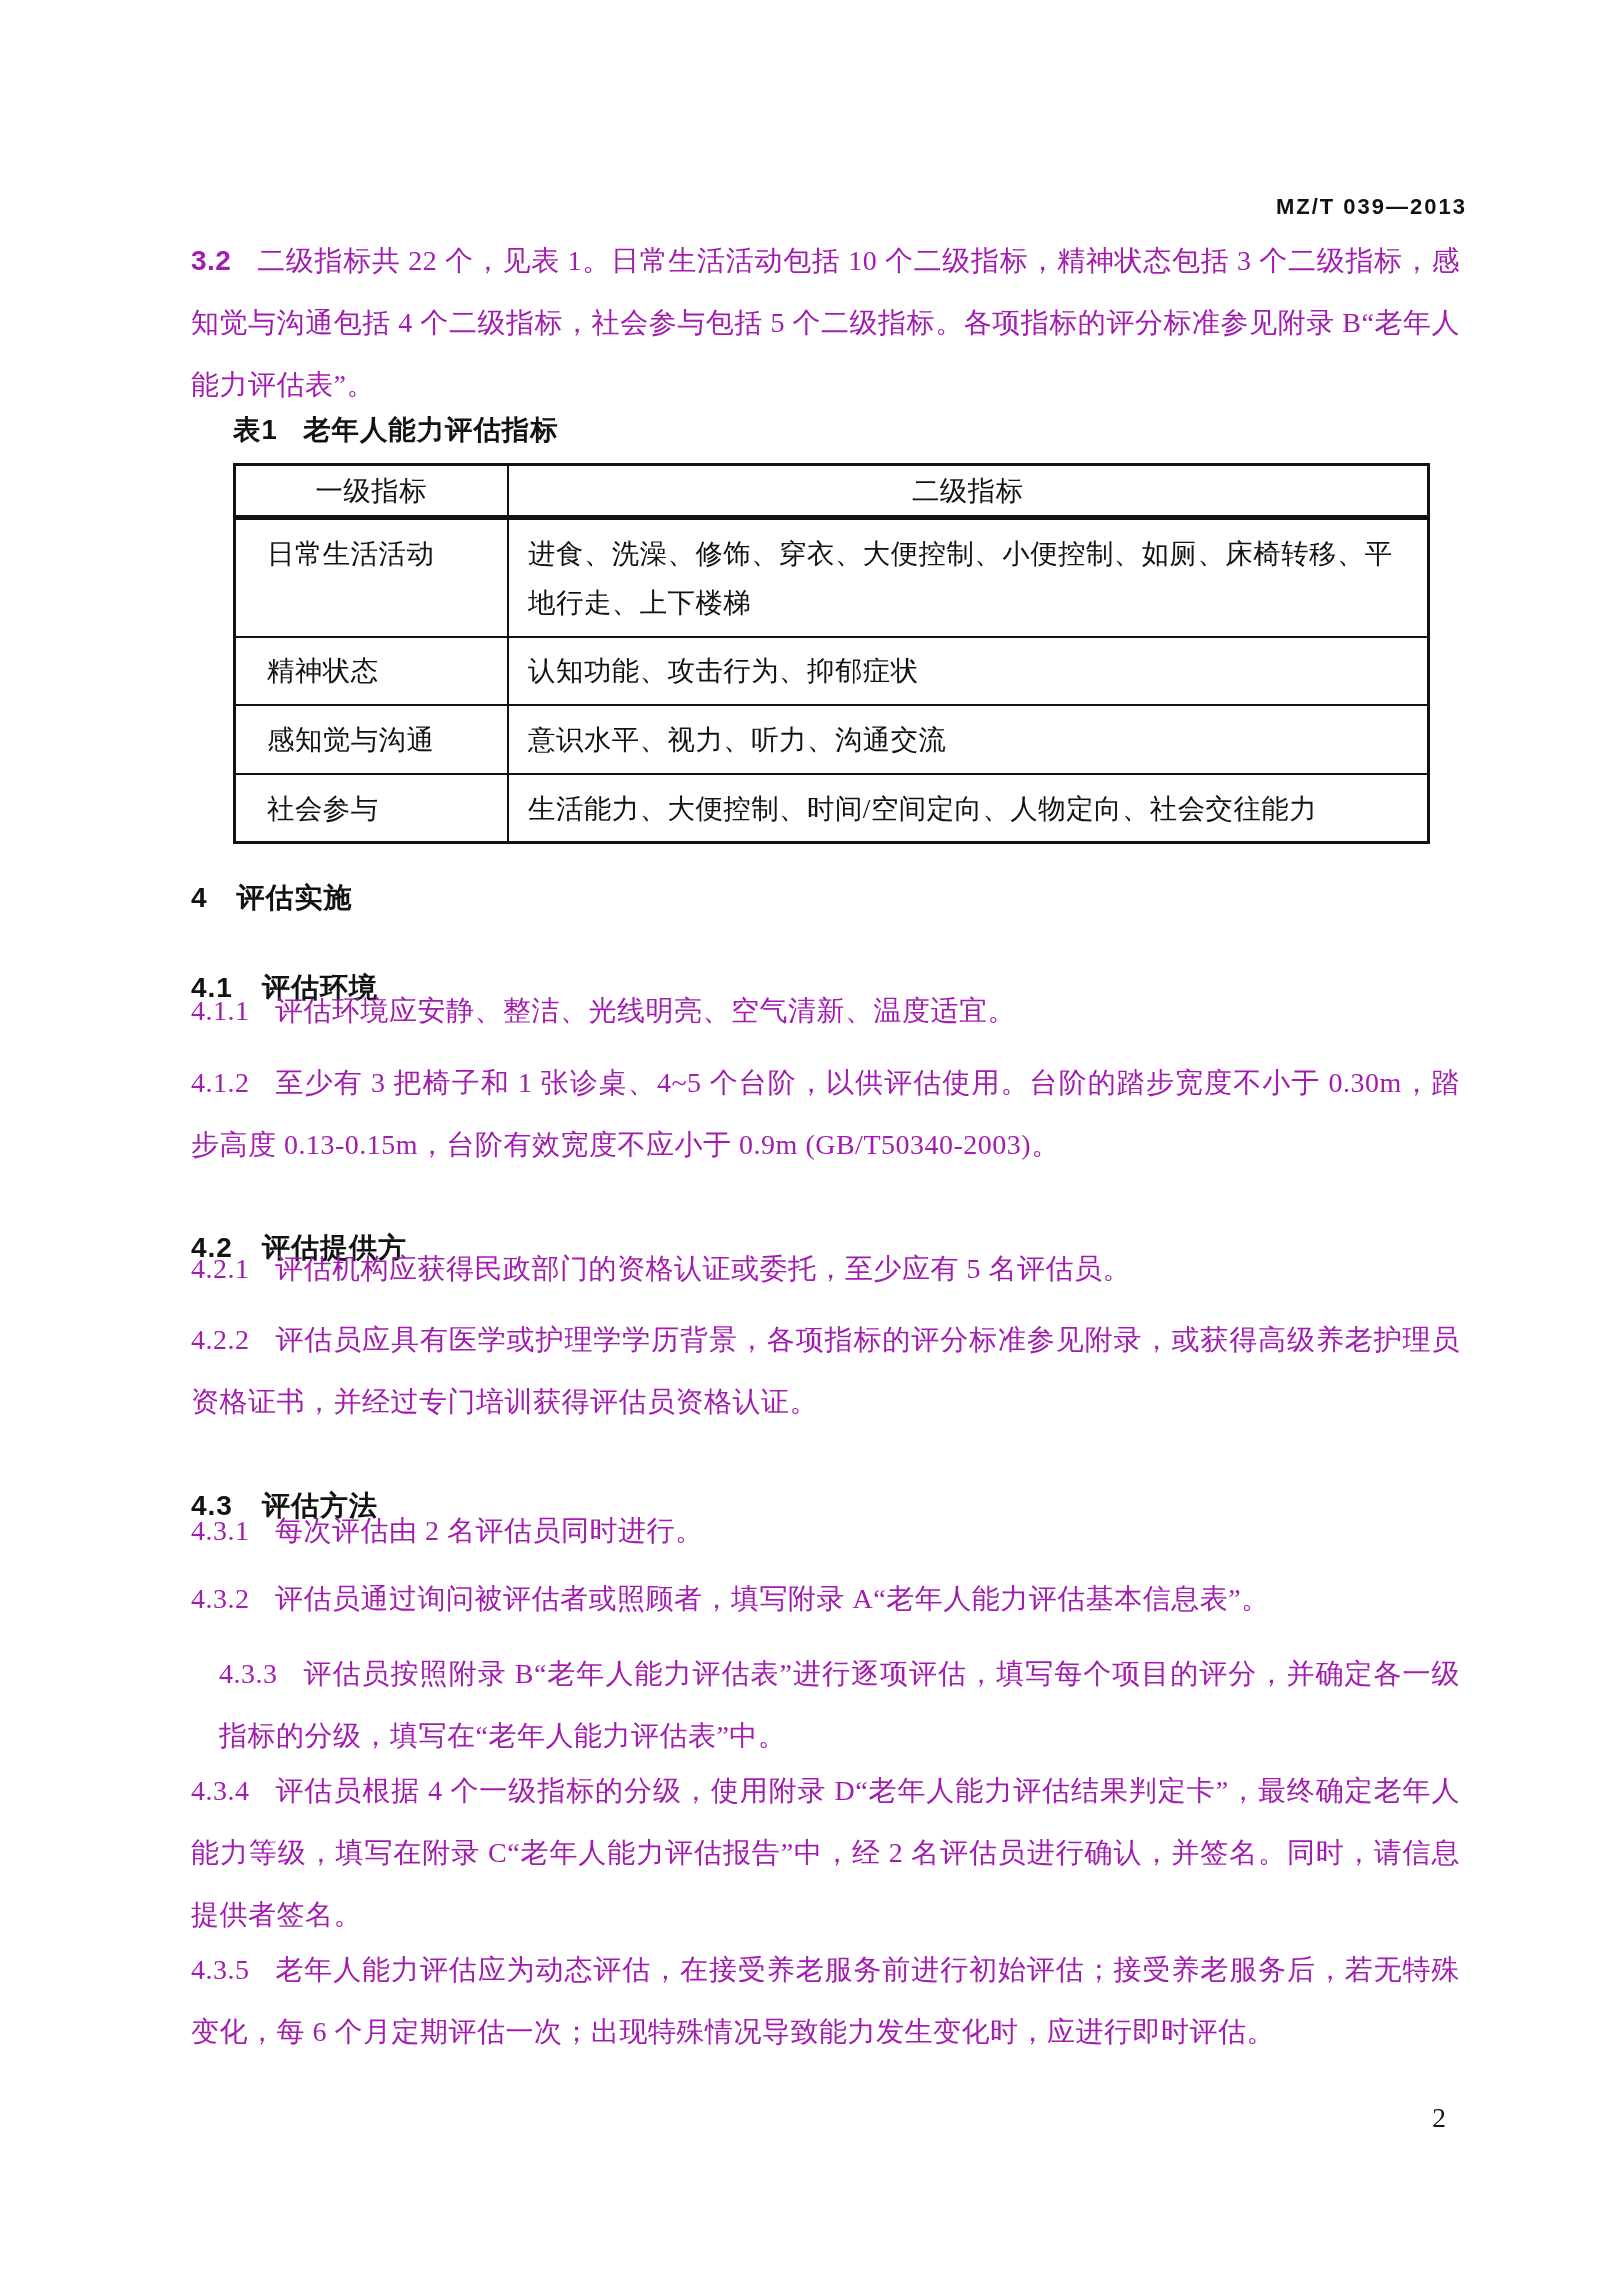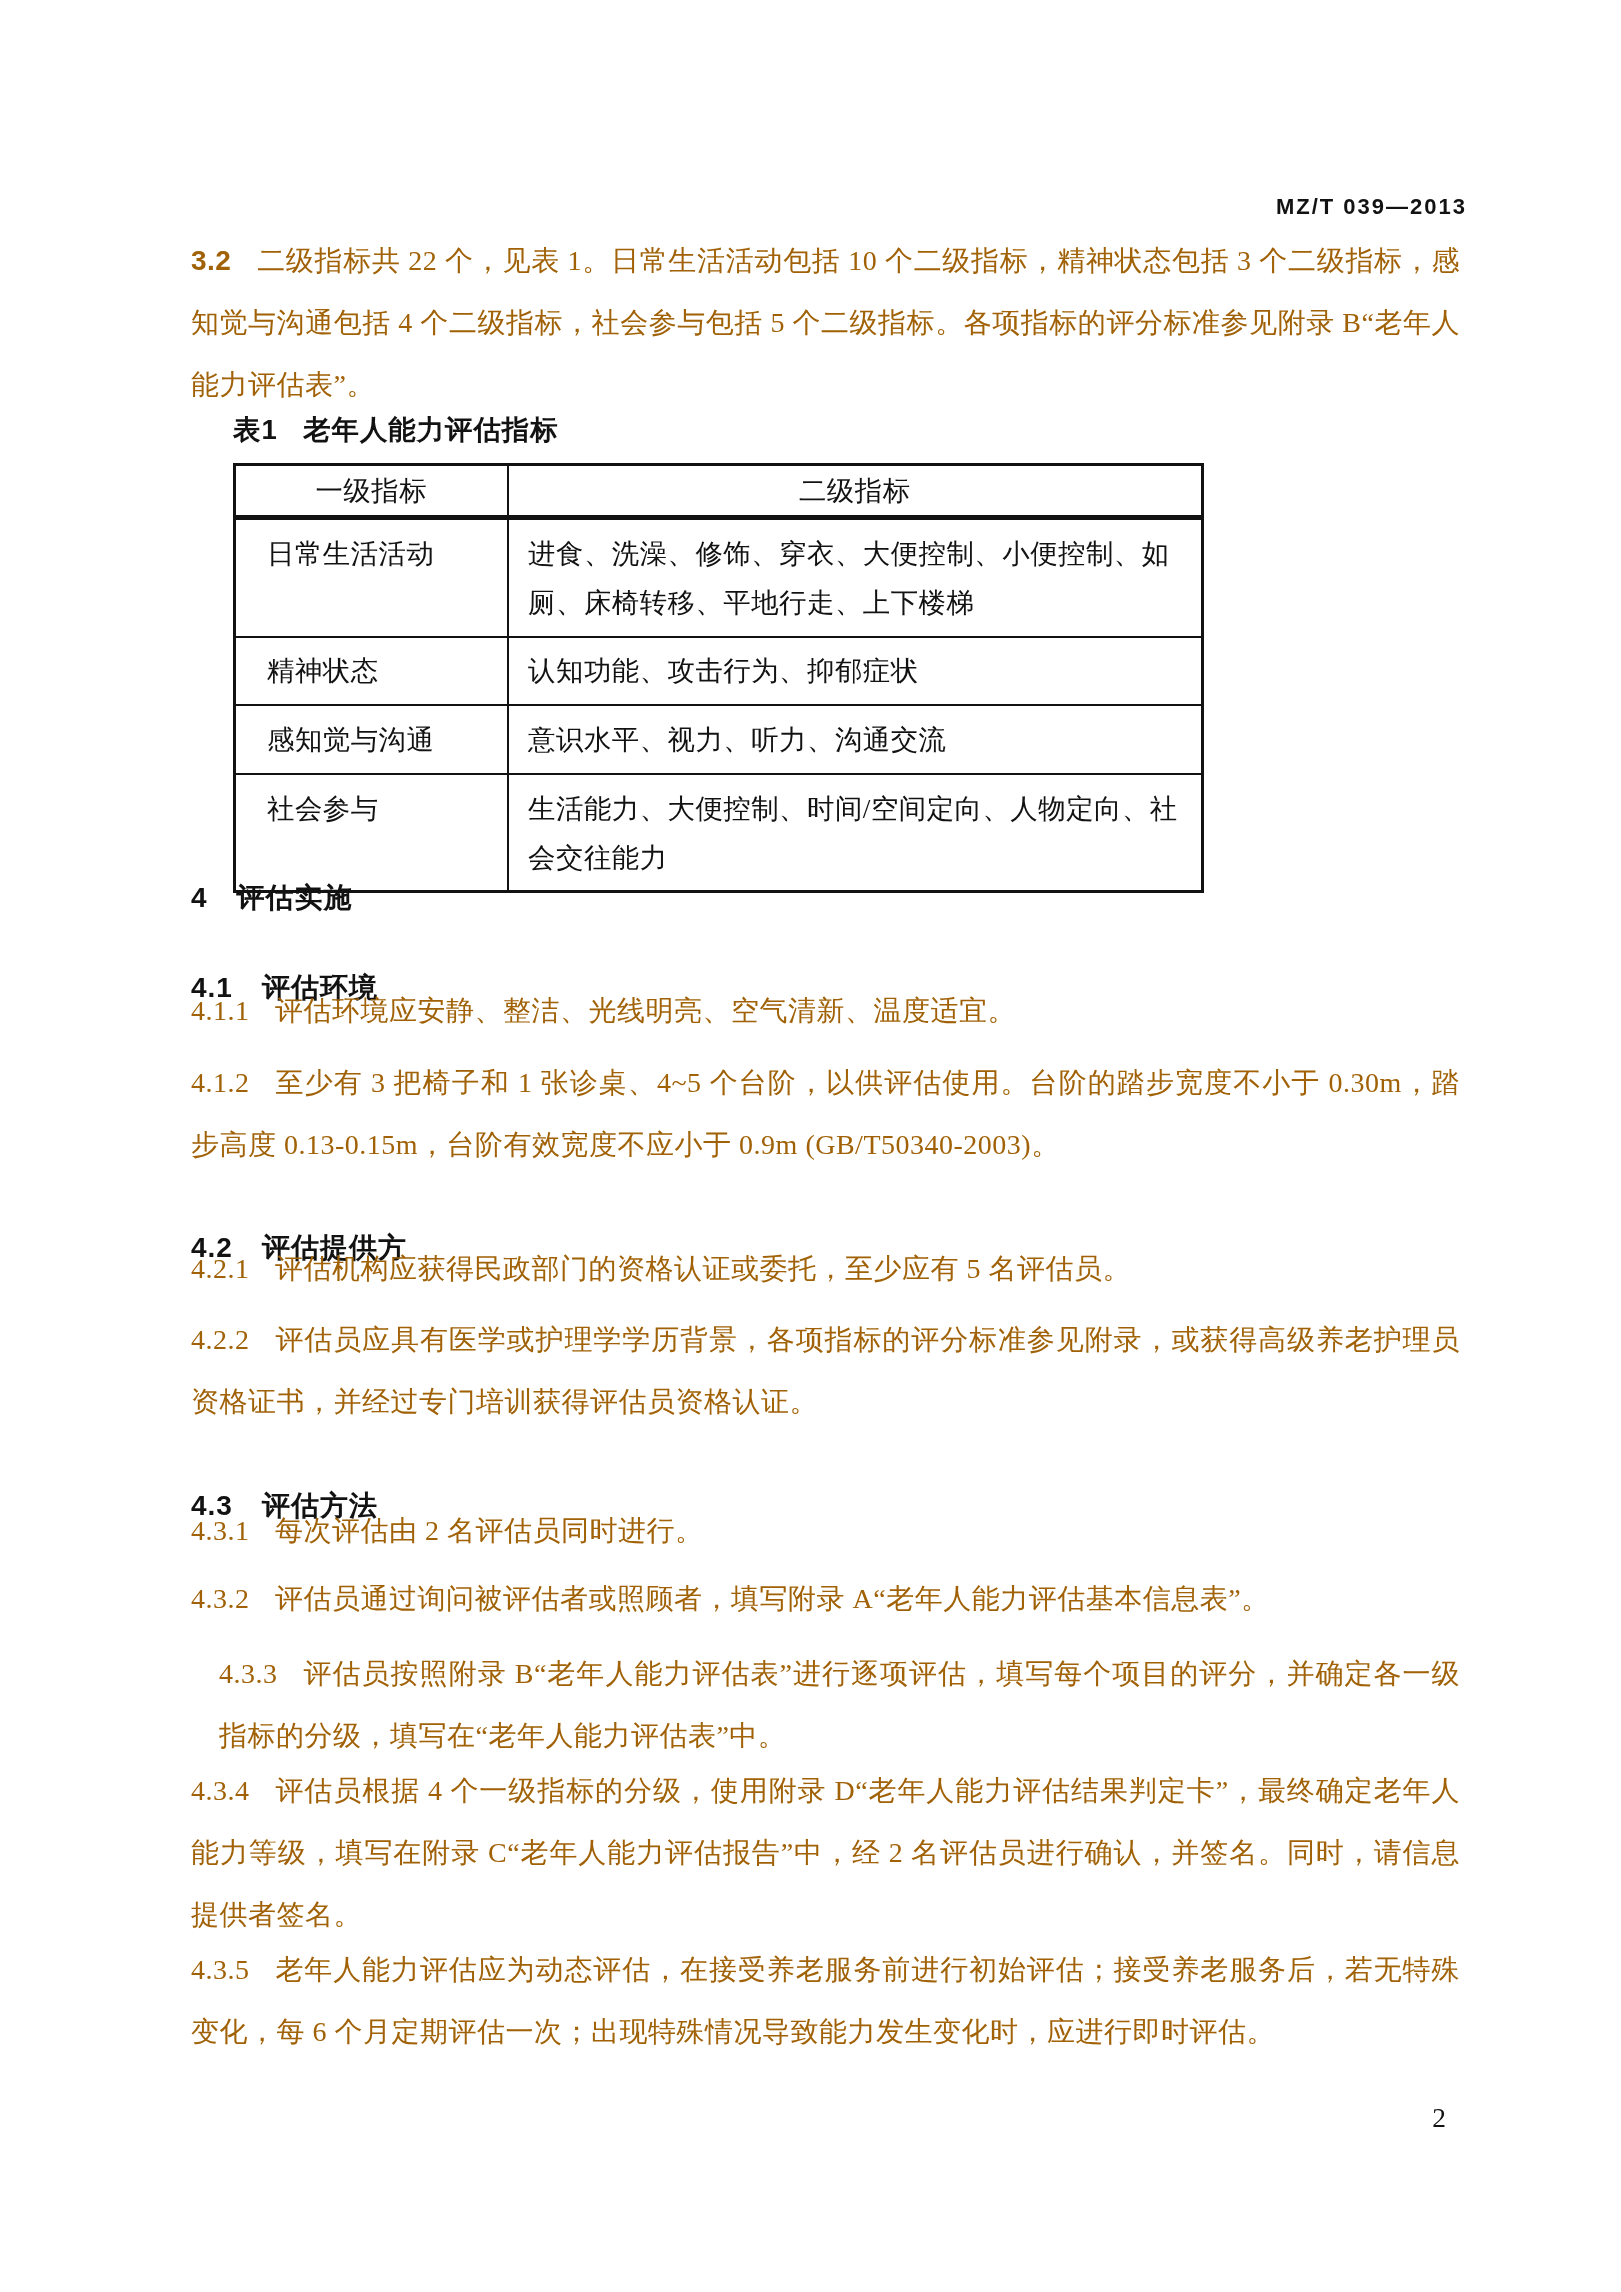--- a/index.html
+++ b/index.html
@@ -24,21 +24,21 @@
     white-space:nowrap;
   }
   
   .para{
     position:absolute;
     left:191px; right:161px;
     font-size:28px;
     line-height:62px;
     letter-spacing:0.5px;
     text-align:justify;
-    color:#a16207;
+    color:#a21caf;
   }
   .para .num{
     margin-right:25.5px;
     white-space:nowrap;
   }
   .para .num.bold{
     font-family:"Liberation Sans","DejaVu Sans",sans-serif;
     font-weight:700;
   }
   
@@ -64,21 +64,21 @@
     font-family:"Liberation Sans","DejaVu Sans",sans-serif;
     font-weight:700;
     font-size:27.4px;
     letter-spacing:1px;
     color:#121212;
   }
   .tbl-caption .cap-label{margin-right:25.5px;}
   table.t1{
     position:absolute;
     left:233px; top:463px;
-    width:971px;
+    width:1197px;
     border-collapse:collapse;
     table-layout:fixed;
     font-size:27.4px;
     letter-spacing:0.5px;
     color:#121212;
   }
   table.t1 col.c1{width:273px;}
   table.t1 th, table.t1 td{
     border:2.9px solid #121212;
     font-weight:400;

